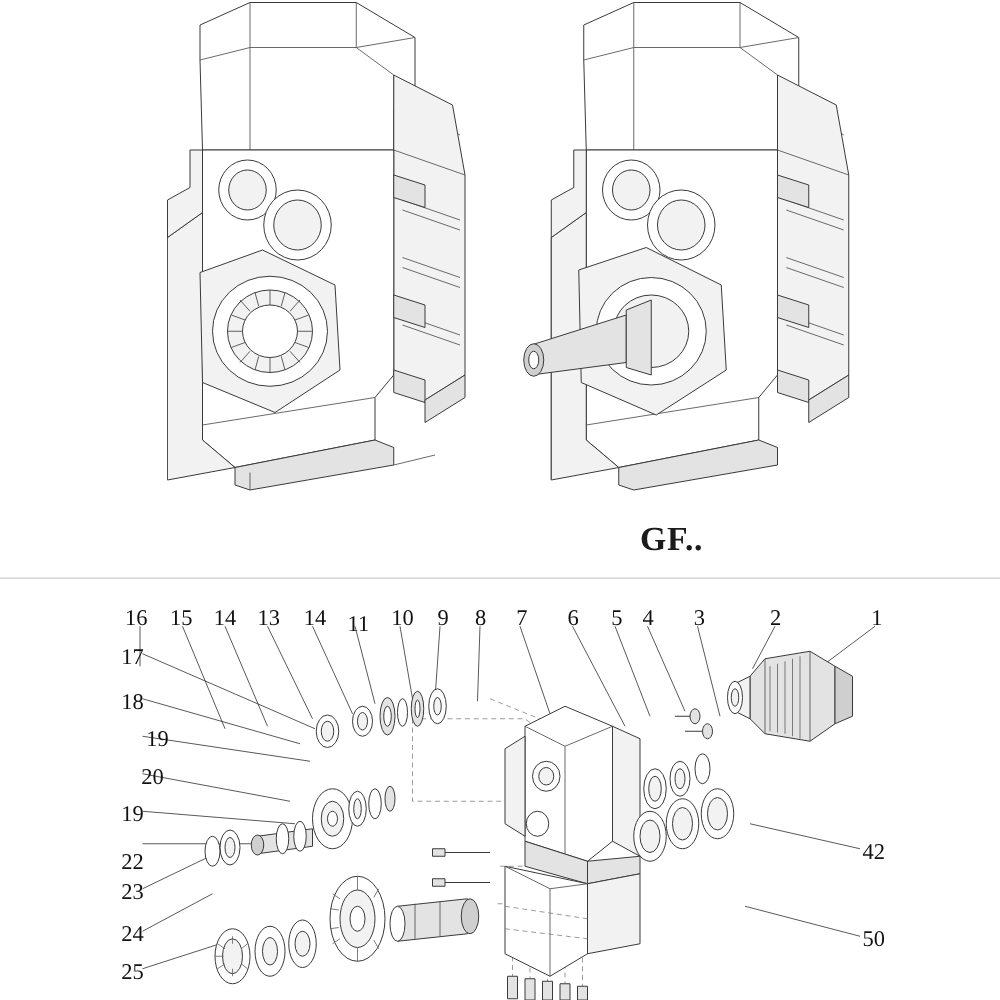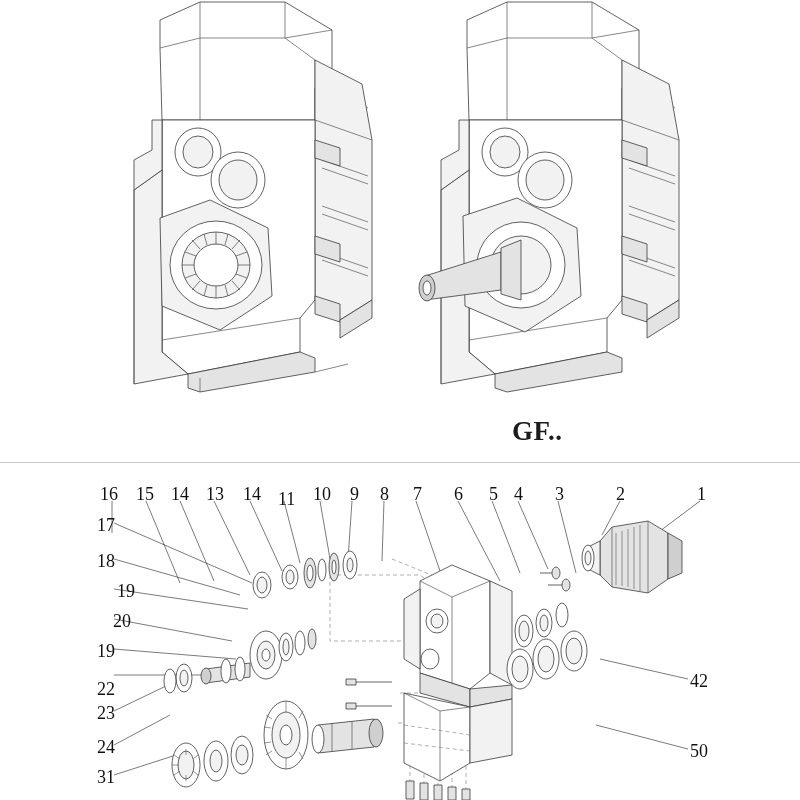--- a/index.html
+++ b/index.html
@@ -438,19 +438,19 @@
     <div class="num" style="left:697px; top:21px;">1</div>
 
     <div class="num" style="left:97px; top:52px;">17</div>
     <div class="num" style="left:97px; top:88px;font-family:Liberation Serif, serif;">18</div>
     <div class="num" style="left:97px; top:118px;margin-left:20px;">19</div>
     <div class="num" style="left:97px; top:148px;margin-left:16px;">20</div>
     <div class="num" style="left:97px; top:178px;">19</div>
     <div class="num" style="left:97px; top:204px;margin-top:12px;">22</div>
     <div class="num" style="left:97px; top:240px;">23</div>
     <div class="num" style="left:97px; top:274px;">24</div>
-    <div class="num" style="left:97px; top:304px;">31</div>
+    <div class="num" style="left:97px; top:304px;">25</div>
 
     <div class="num" style="left:690px; top:208px;">42</div>
     <div class="num" style="left:690px; top:278px;">50</div>
   </div>
 
 </div>
 
 </body></html>

